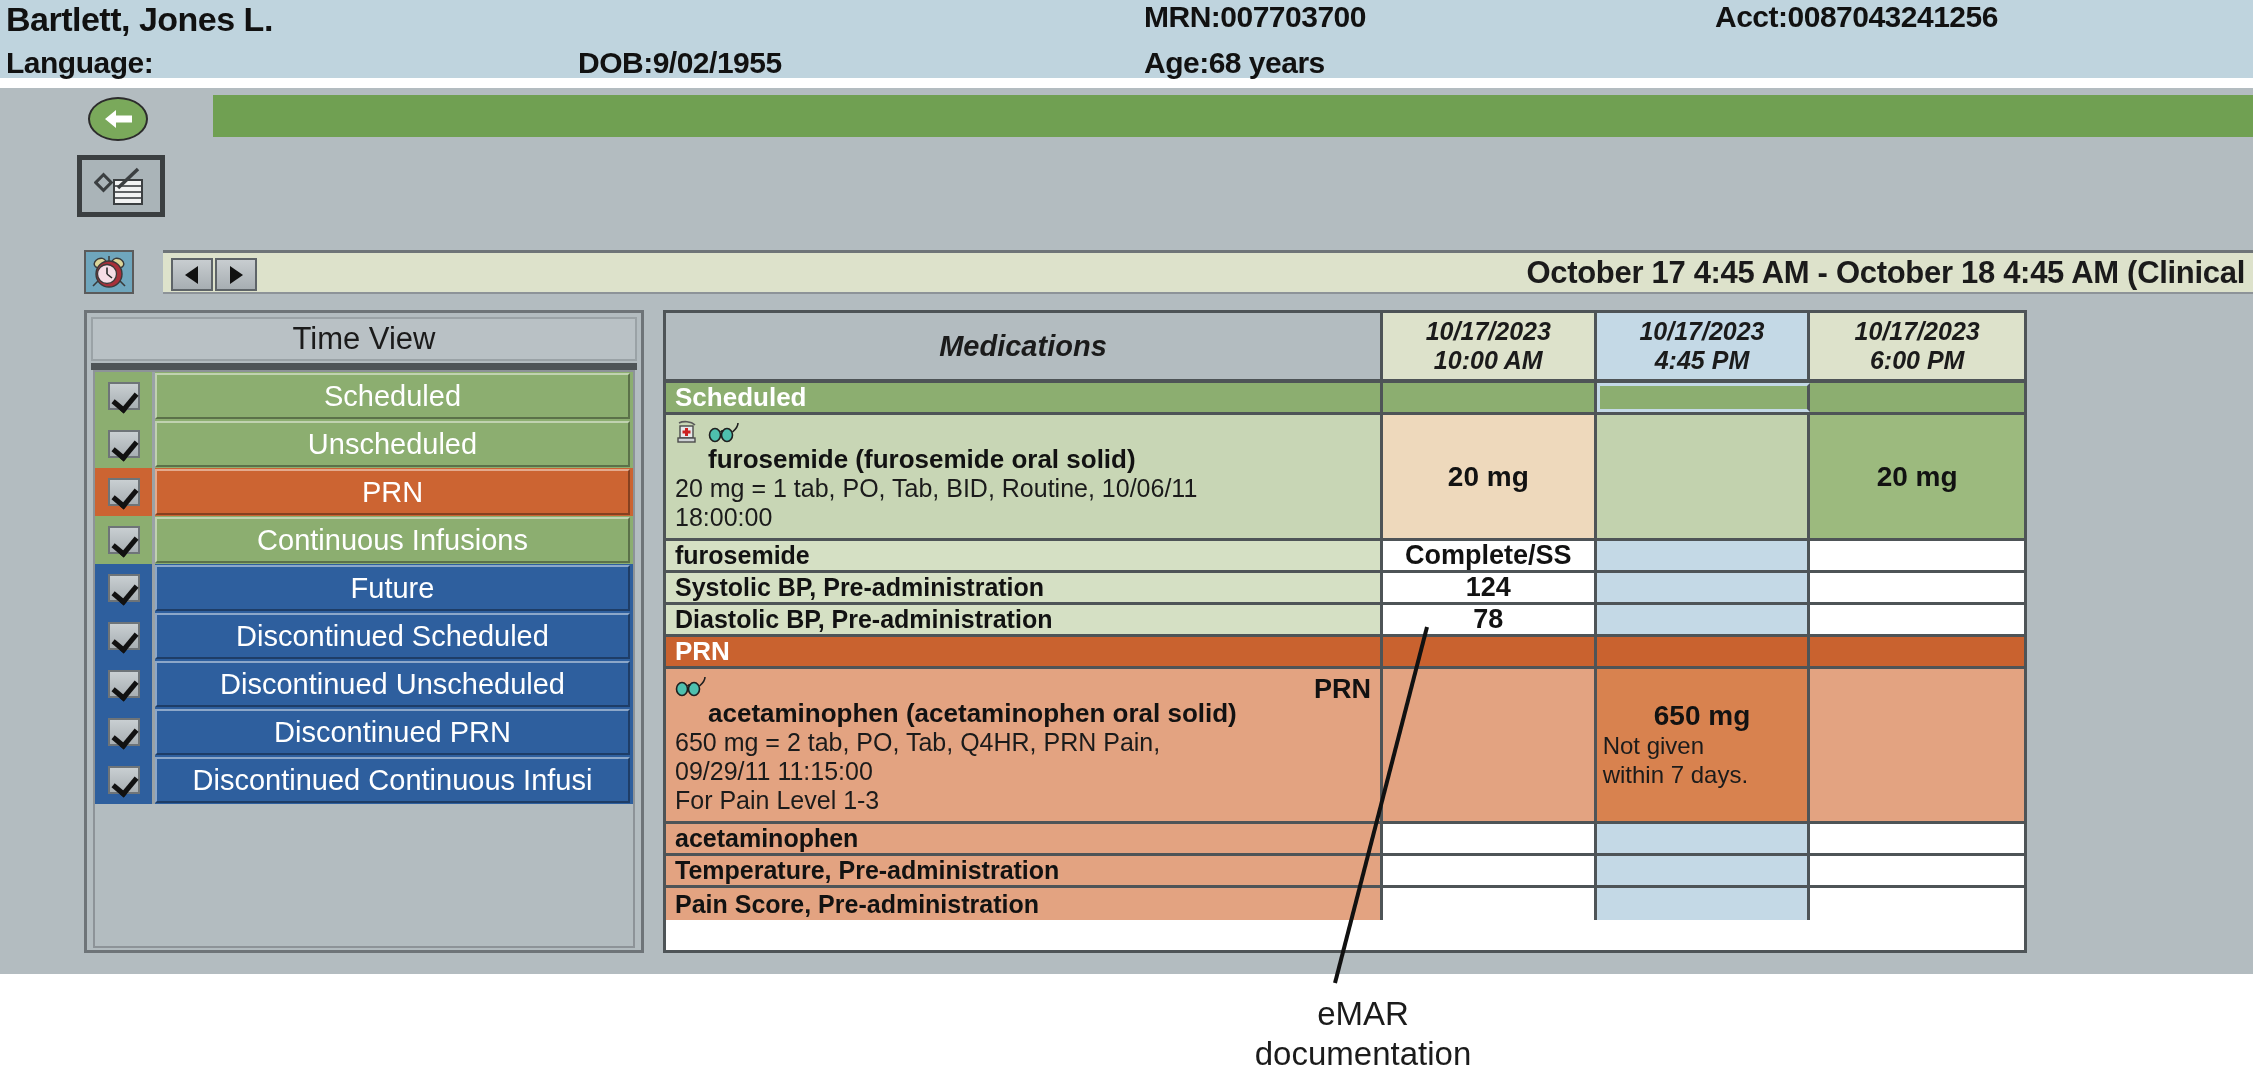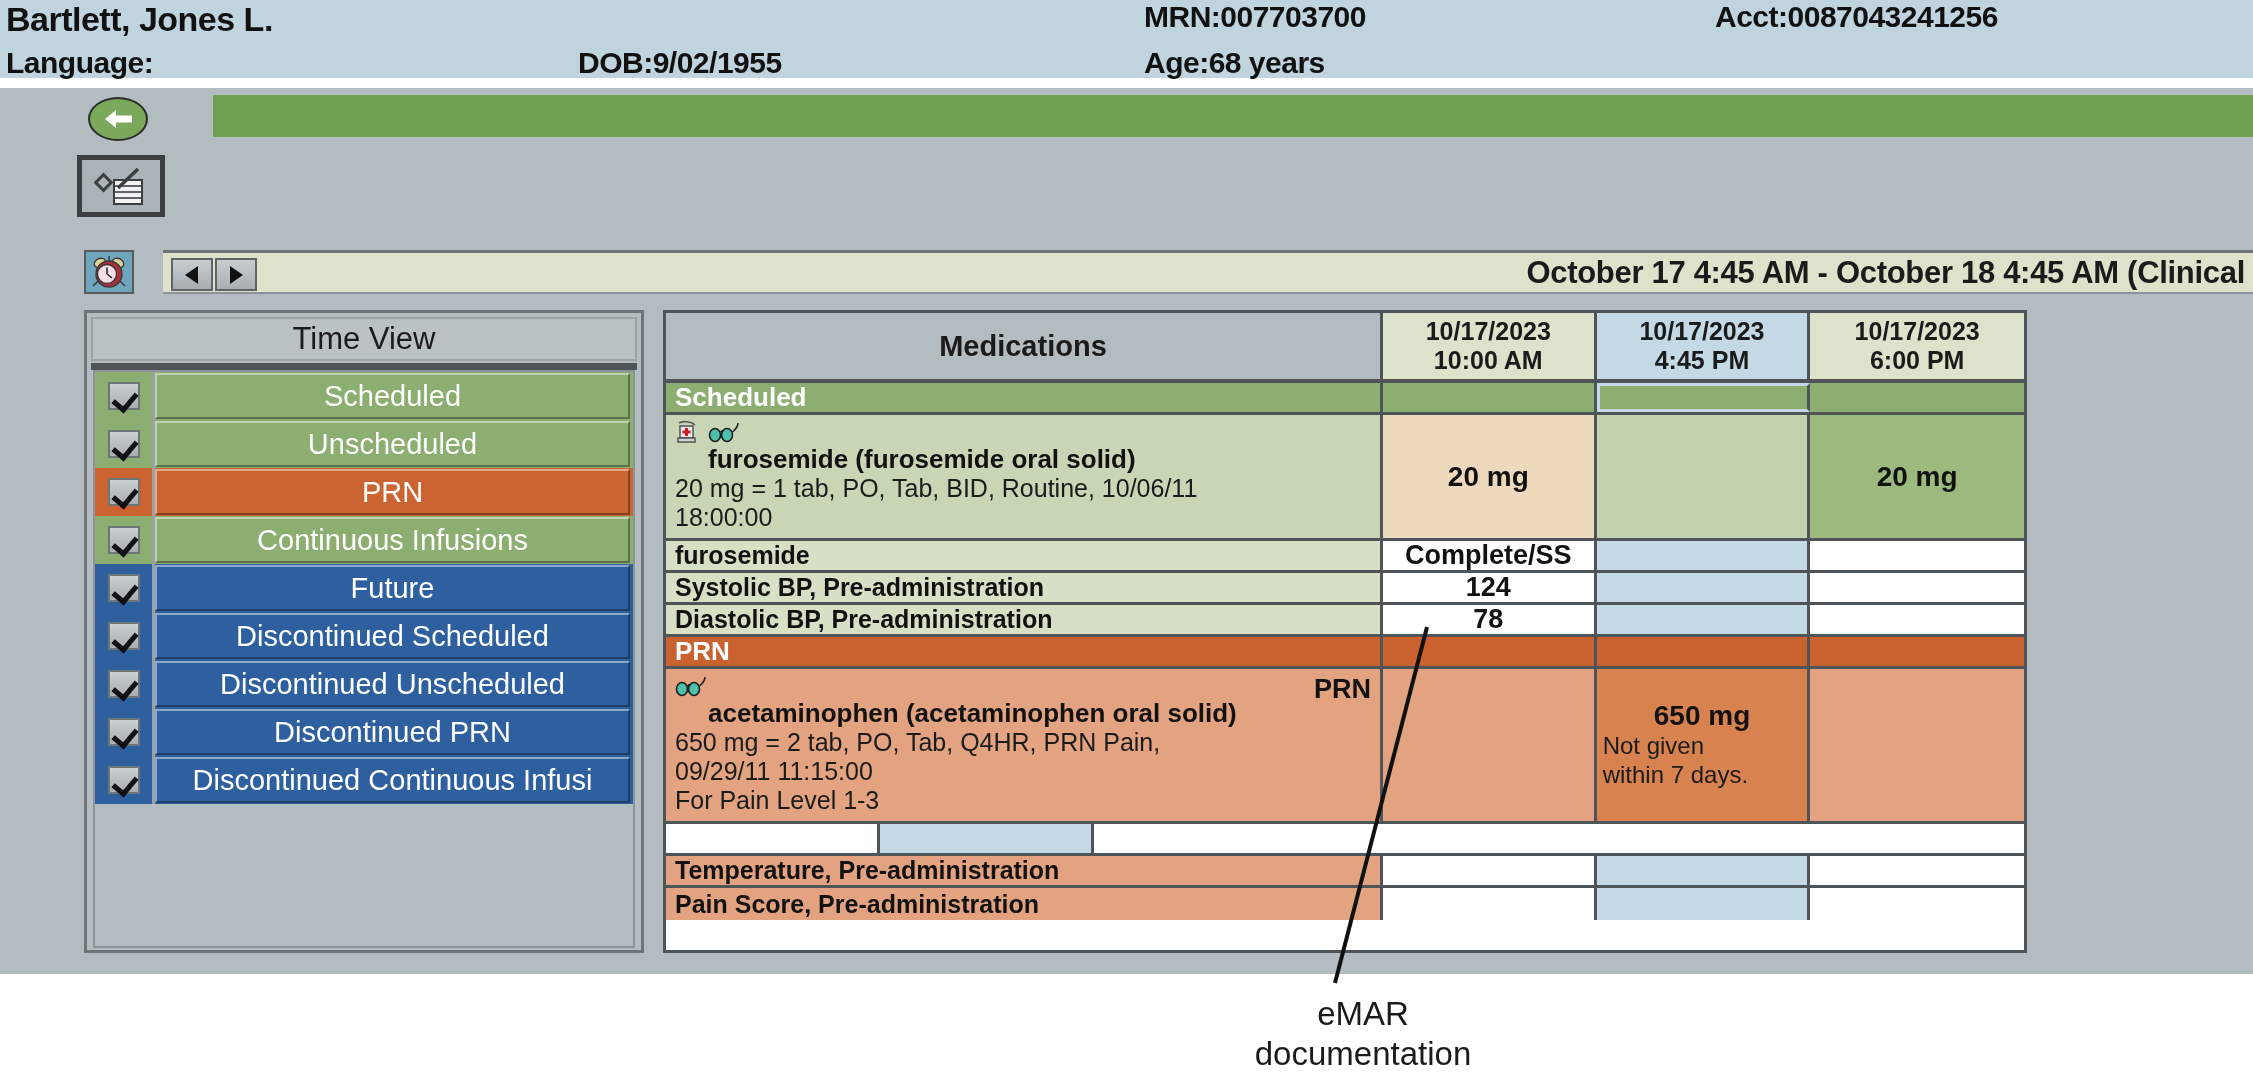--- a/index.html
+++ b/index.html
@@ -175,21 +175,21 @@
   .mg-cell {
     width: 214px; box-sizing: border-box;
     border-right: 3px solid #4e5457;
     display: flex; flex-direction: column;
     align-items: center; justify-content: center;
     text-align: center;
   }
   .mg-cell:last-child { border-right: none; }
 
   
-  #mg-header { height: 70px; border-bottom: 4px solid #4e5457; }
+  #mg-header { height: 70px; border-bottom: 4px solid #4e5457; font-style: italic; }
   #mg-header .mg-name {
     background: #b3bcc0;
     display: flex; align-items: center; justify-content: center;
     font-size: 29px; font-weight: bold; color: #1b1b1b;
   }
   #mg-header .mg-cell {
     background: #dde2cb;
     font-size: 25px; font-weight: bold; color: #1b1b1b; line-height: 1.15;
   }
   #mg-header .mg-cell.highlight-col { background: #c4d9e6; }
@@ -488,20 +488,21 @@
       <div class="dose-strong">650 mg</div>
       <div class="dose-note">
           <div>Not given</div>
           <div>within 7 days.</div>
         </div>
     </div>
     <div class="mg-cell c2"></div>
   </div>
 
   <div class="mg-row mg-sub sub-prn">
+    <div class="mg-name">acetaminophen</div>
     <div class="mg-cell"></div>
     <div class="mg-cell highlight-col"></div>
     <div class="mg-cell"></div>
   </div>
 
   <div class="mg-row mg-sub sub-prn">
     <div class="mg-name">Temperature, Pre-administration</div>
     <div class="mg-cell"></div>
     <div class="mg-cell highlight-col"></div>
     <div class="mg-cell"></div>

